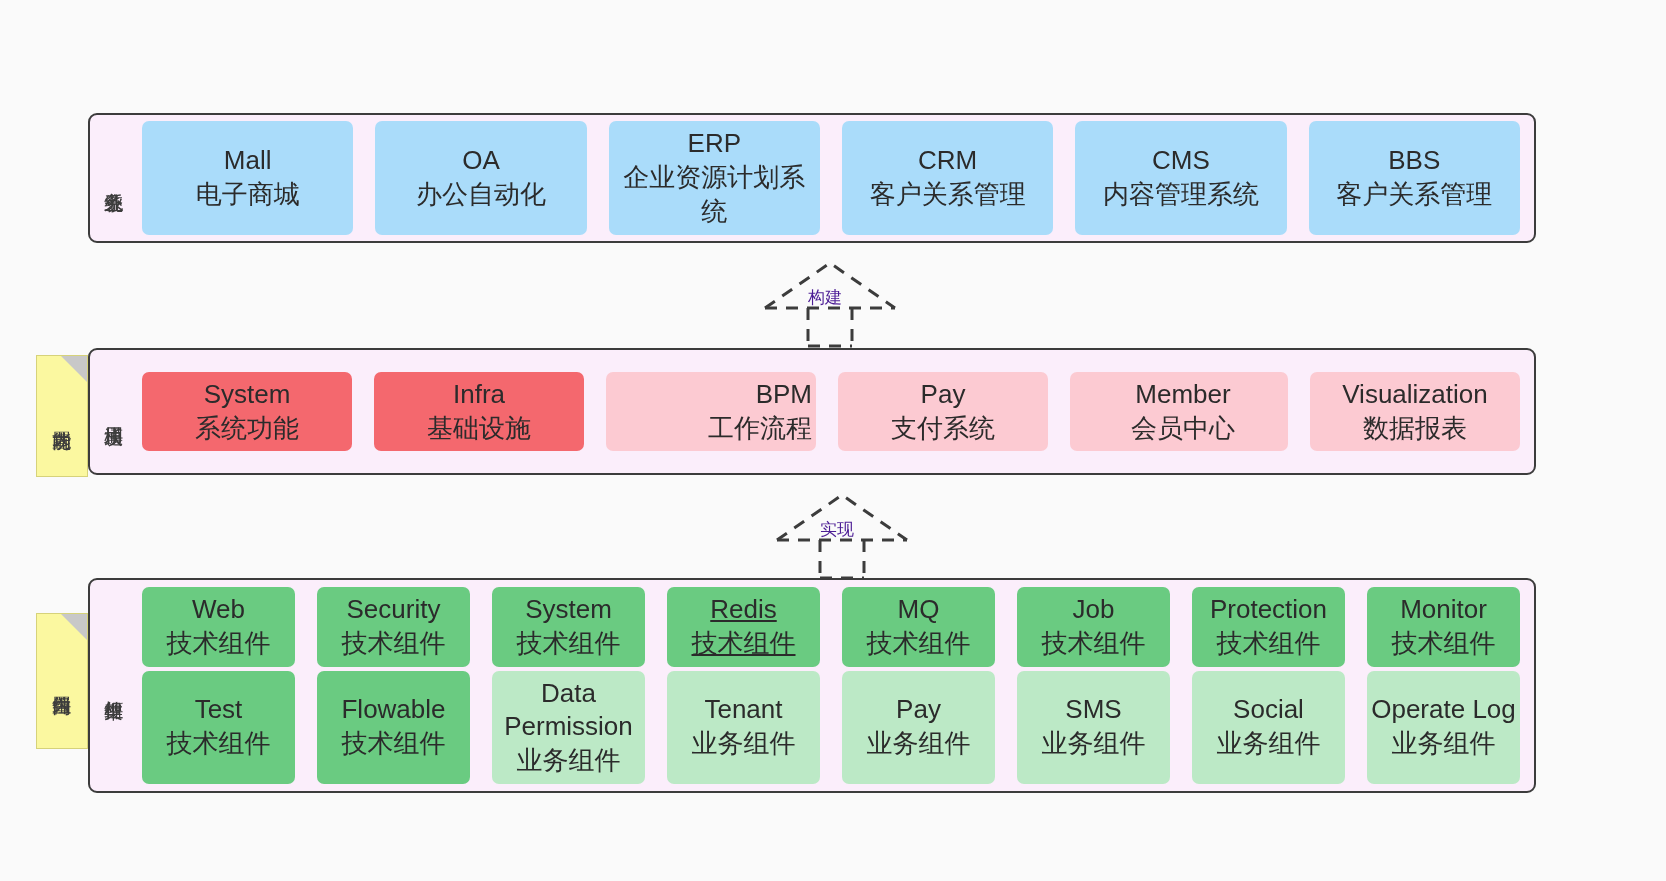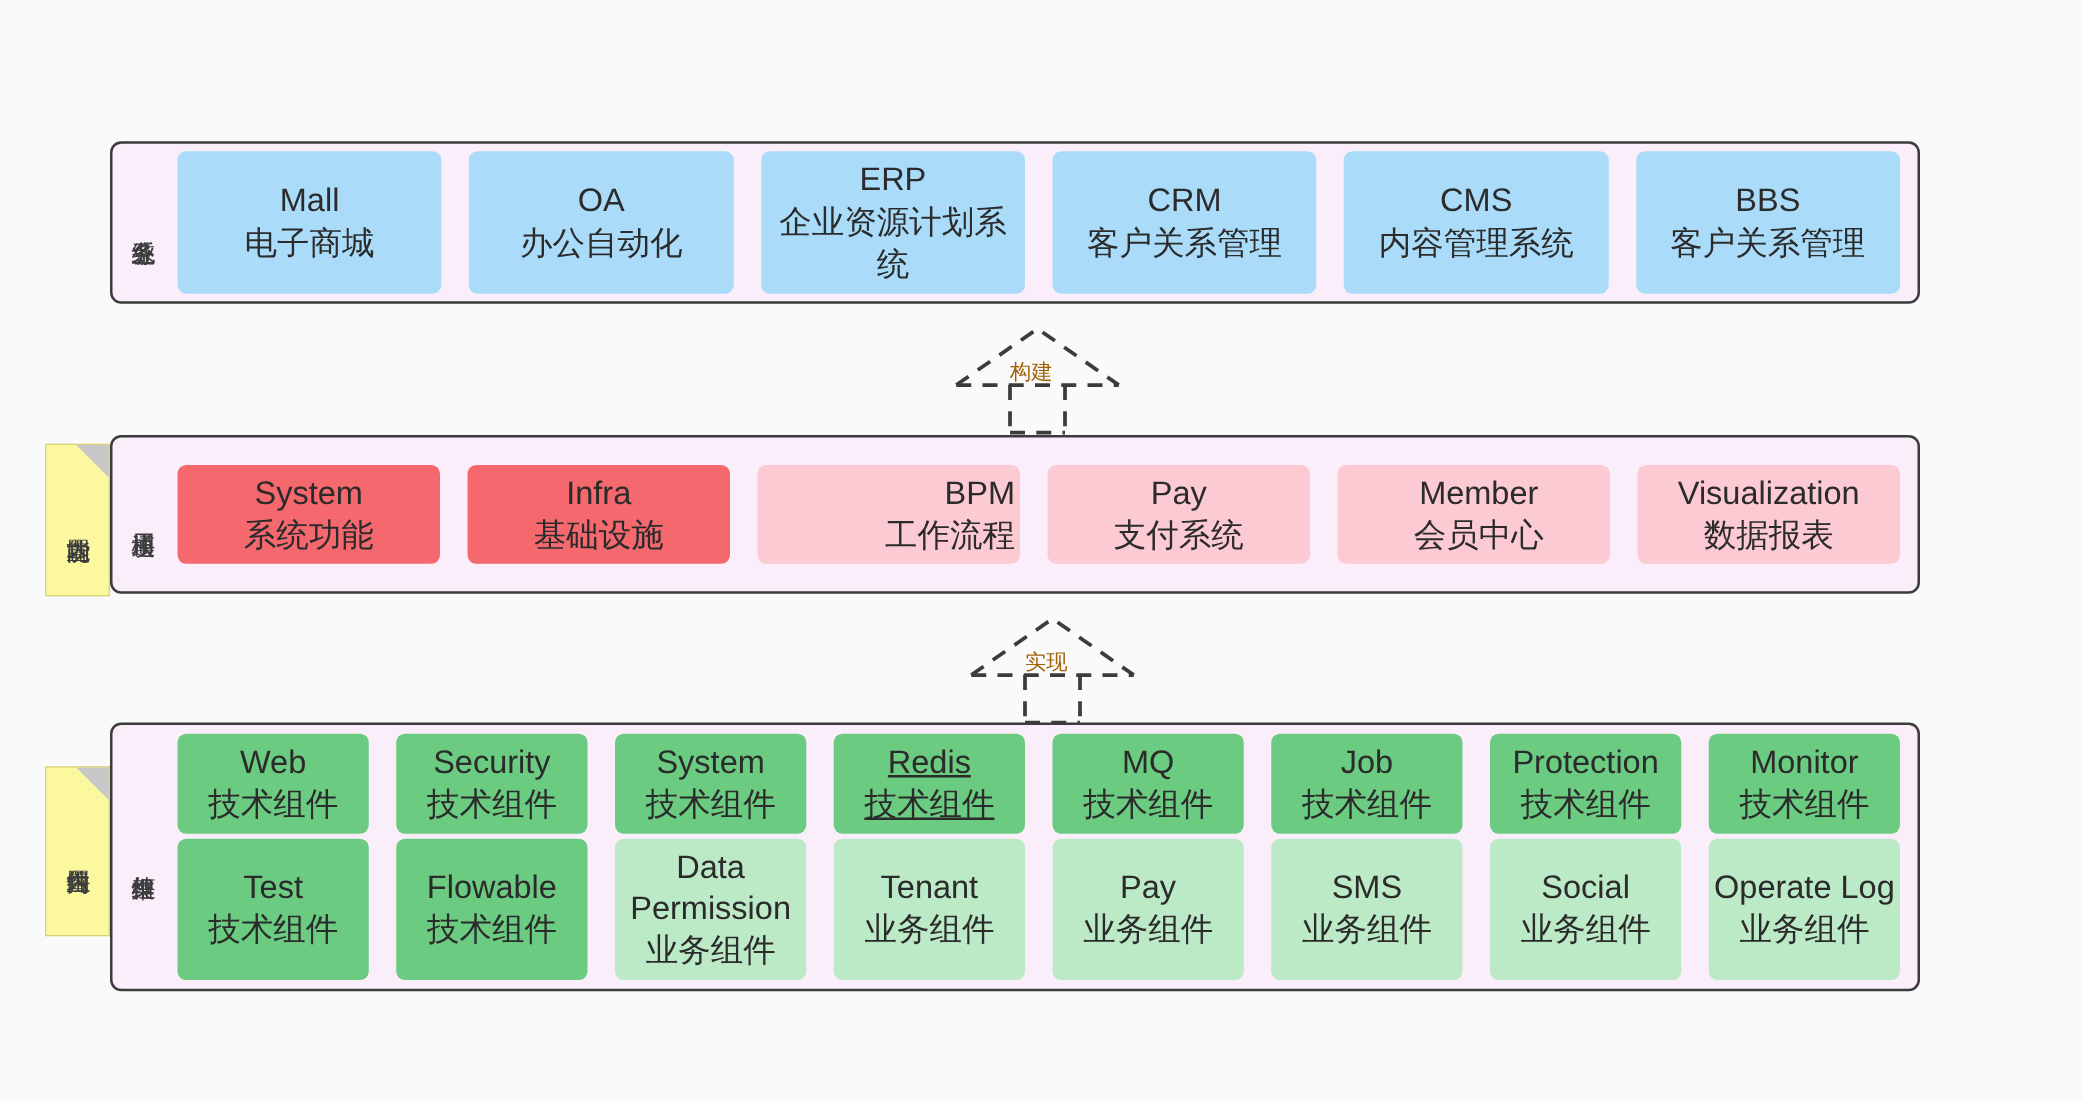--- a/index.html
+++ b/index.html
@@ -96,21 +96,21 @@
     border-top: 26px solid #c8c8c8;
     border-left: 26px solid transparent;
   }
 
   
   .connector { position: absolute; }
   .connector svg { display: block; overflow: visible; }
   .connector .conn-label {
     position: absolute;
     font-size: 17px;
-    color: #a16207;
+    color: #4c1d95;
     background: transparent;
     white-space: nowrap;
     line-height: 1;
   }
 </style>
 </head>
 <body>
 
 <div id="canvas">
 

